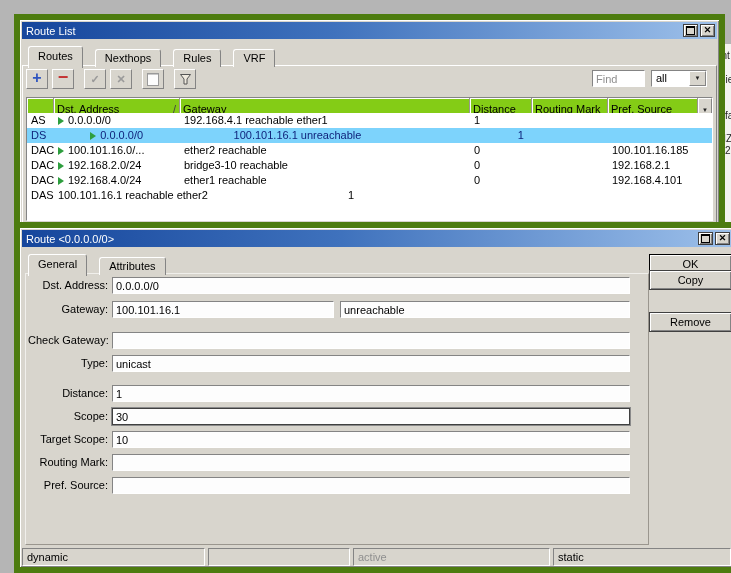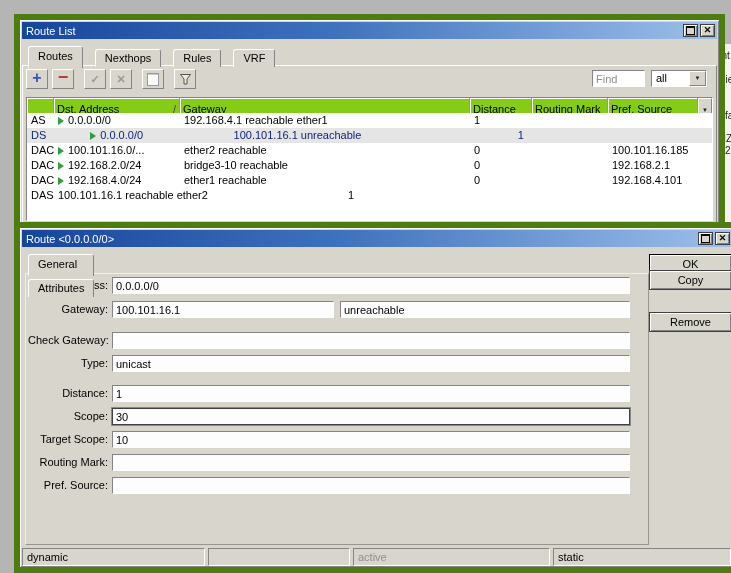--- a/index.html
+++ b/index.html
@@ -67,25 +67,25 @@
   .c-gw{width:290px;}
   .c-dist{width:62px;}
   .c-rm{width:76px;}
   .c-ps{flex:1;}
   .tbody{position:absolute;left:0;top:15px;right:0;bottom:0;background:#fff;overflow:hidden;}
   .trow{display:flex;height:15px;line-height:15px;font-size:11px;cursor:default;}
   .td{box-sizing:border-box;padding:0 4px;white-space:nowrap;overflow:hidden;}
   .td.c-dst{display:flex;align-items:center;padding:0 2px;}
   .tri{display:inline-block;width:0;height:0;border-left:6px solid #2e9e3e;
         border-top:4px solid transparent;border-bottom:4px solid transparent;margin:0 4px 0 2px;flex:none;}
-  .trow.selected{background:#e5e5e5;color:#10247c;gap:35px;}
+  .trow.selected{background:#7dd3fc;color:#10247c;gap:35px;}
 
   
   .dialog-win{left:14px;top:222px;width:714px;height:339px;}
-  .dialog-win .tabs-row{top:26px;flex-direction:column;}
+  .dialog-win .tabs-row{top:26px;}
   .dlg-panel{position:absolute;left:5px;top:45px;width:622px;height:270px;
         border:1px solid;border-color:#f0efeb #9a968e #9a968e #f0efeb;}
   .frow{position:absolute;left:0;height:17px;width:100%;}
   .flabel{position:absolute;left:2px;width:80px;text-align:right;line-height:17px;white-space:nowrap;}
   .finput{position:absolute;top:0;height:17px;box-sizing:border-box;background:#fdfdfd;
         border:1px solid;border-color:#848484 #ffffff #ffffff #848484;
         font-family:inherit;font-size:11px;padding:0 3px;color:#000;}
   .finput.main{left:86px;width:518px;}
   .finput.gw1{left:86px;width:222px;}
   .finput.gw2{left:314px;width:290px;}

